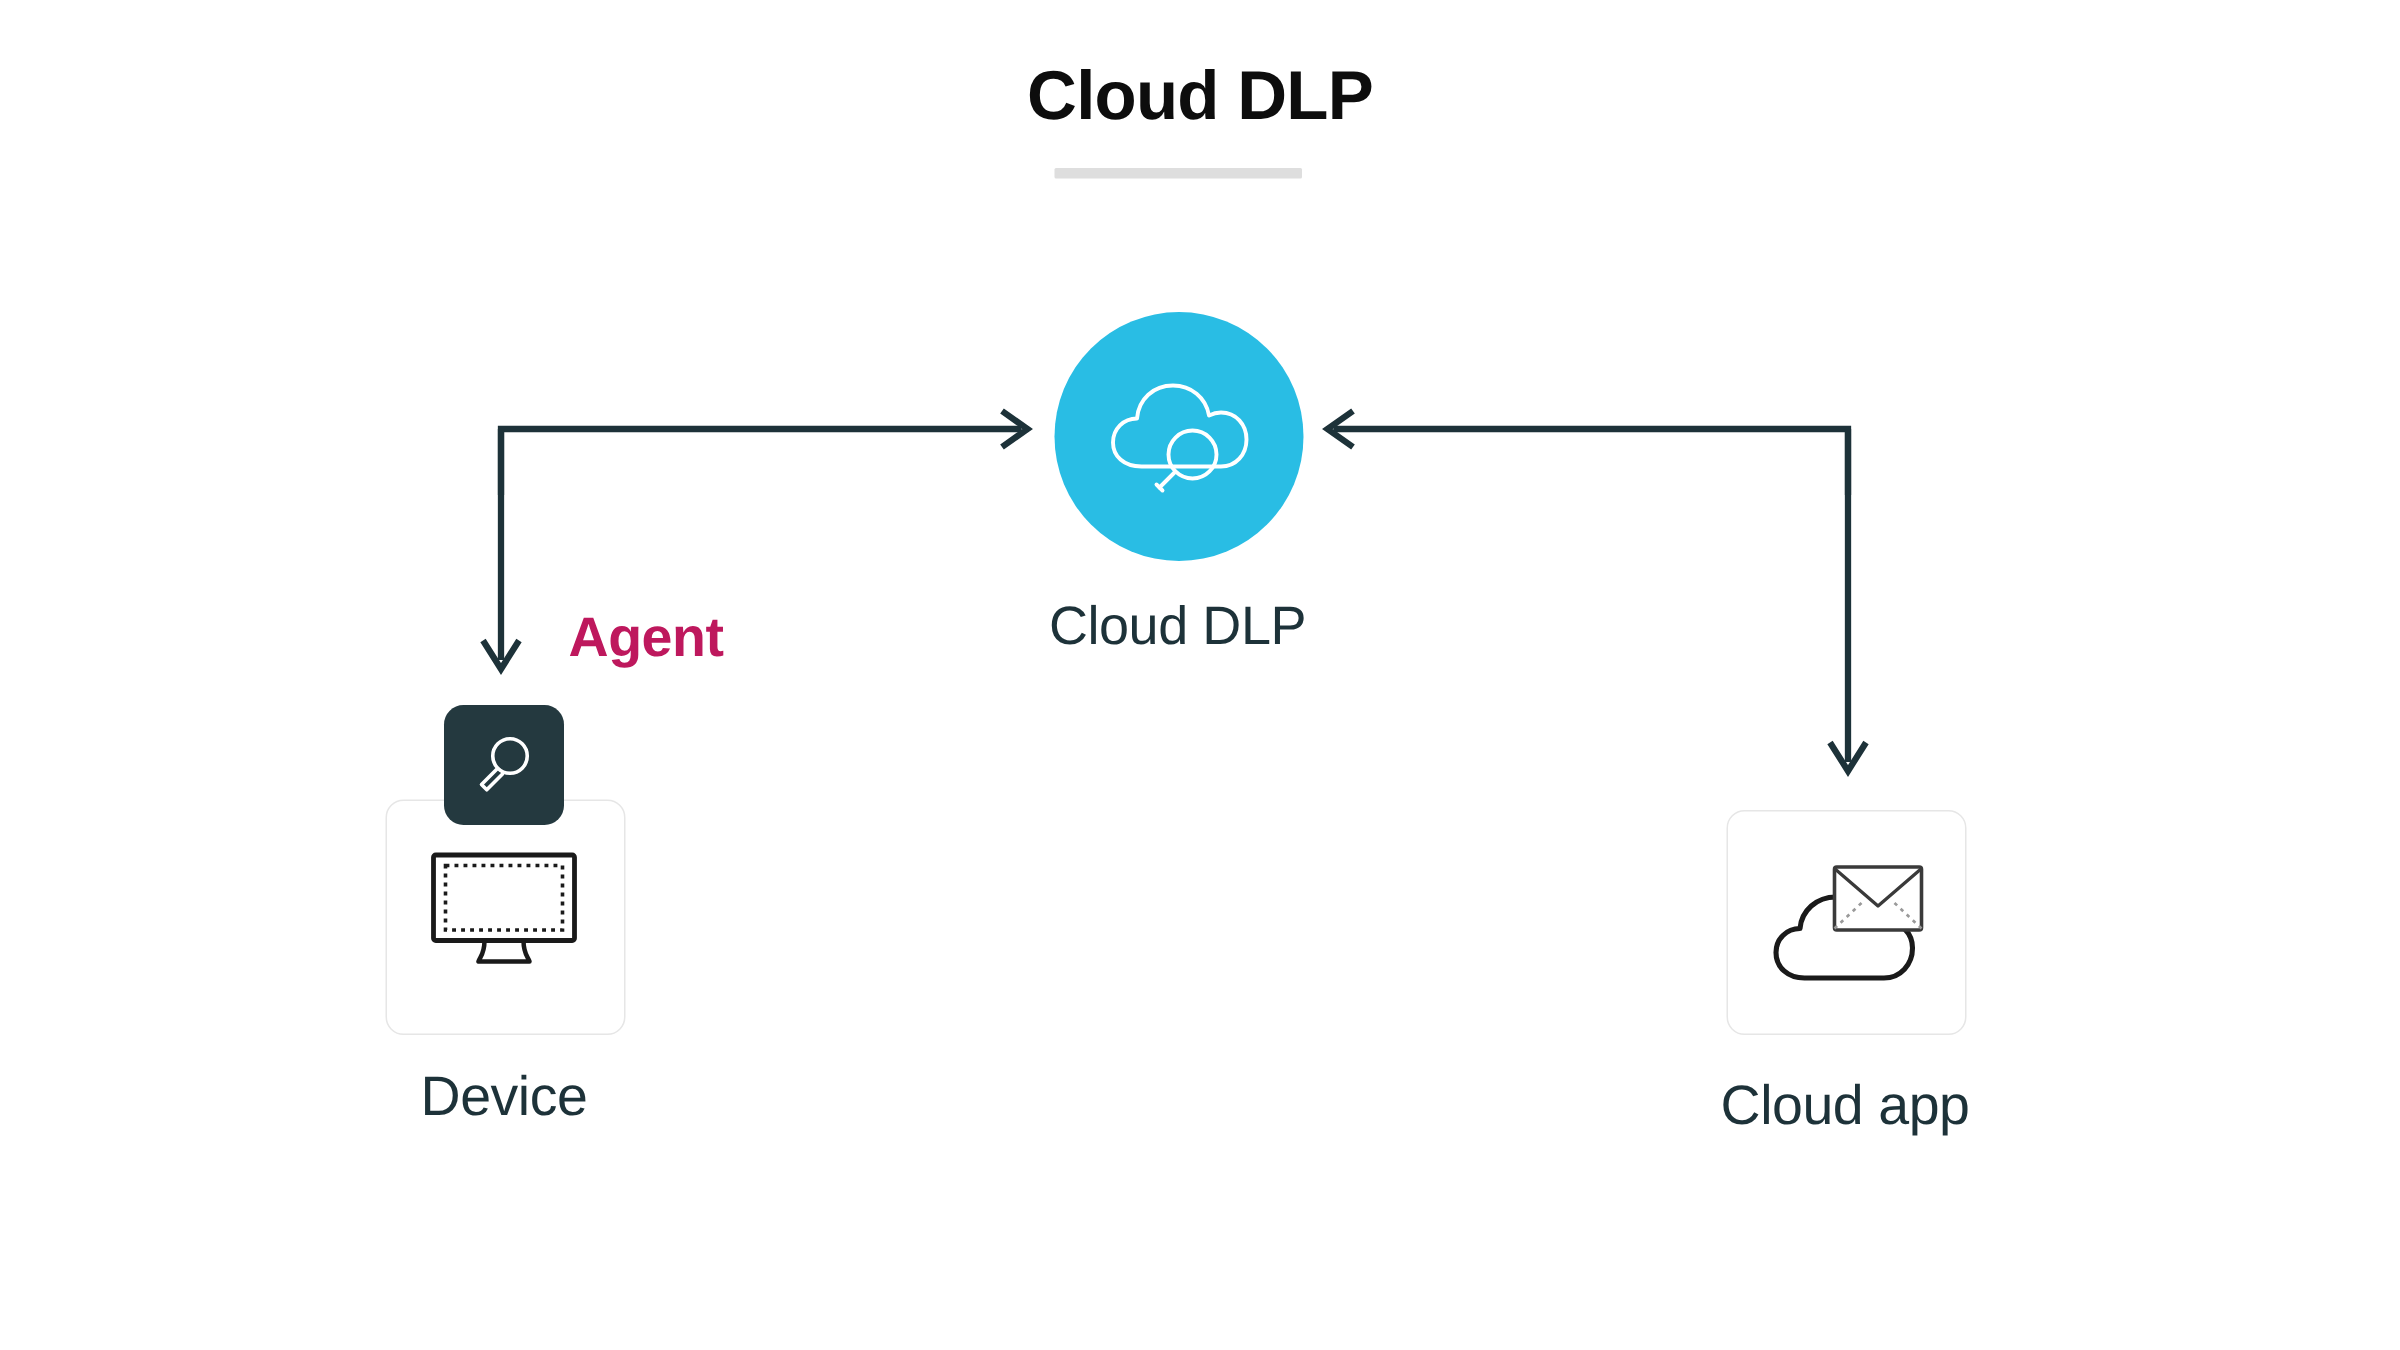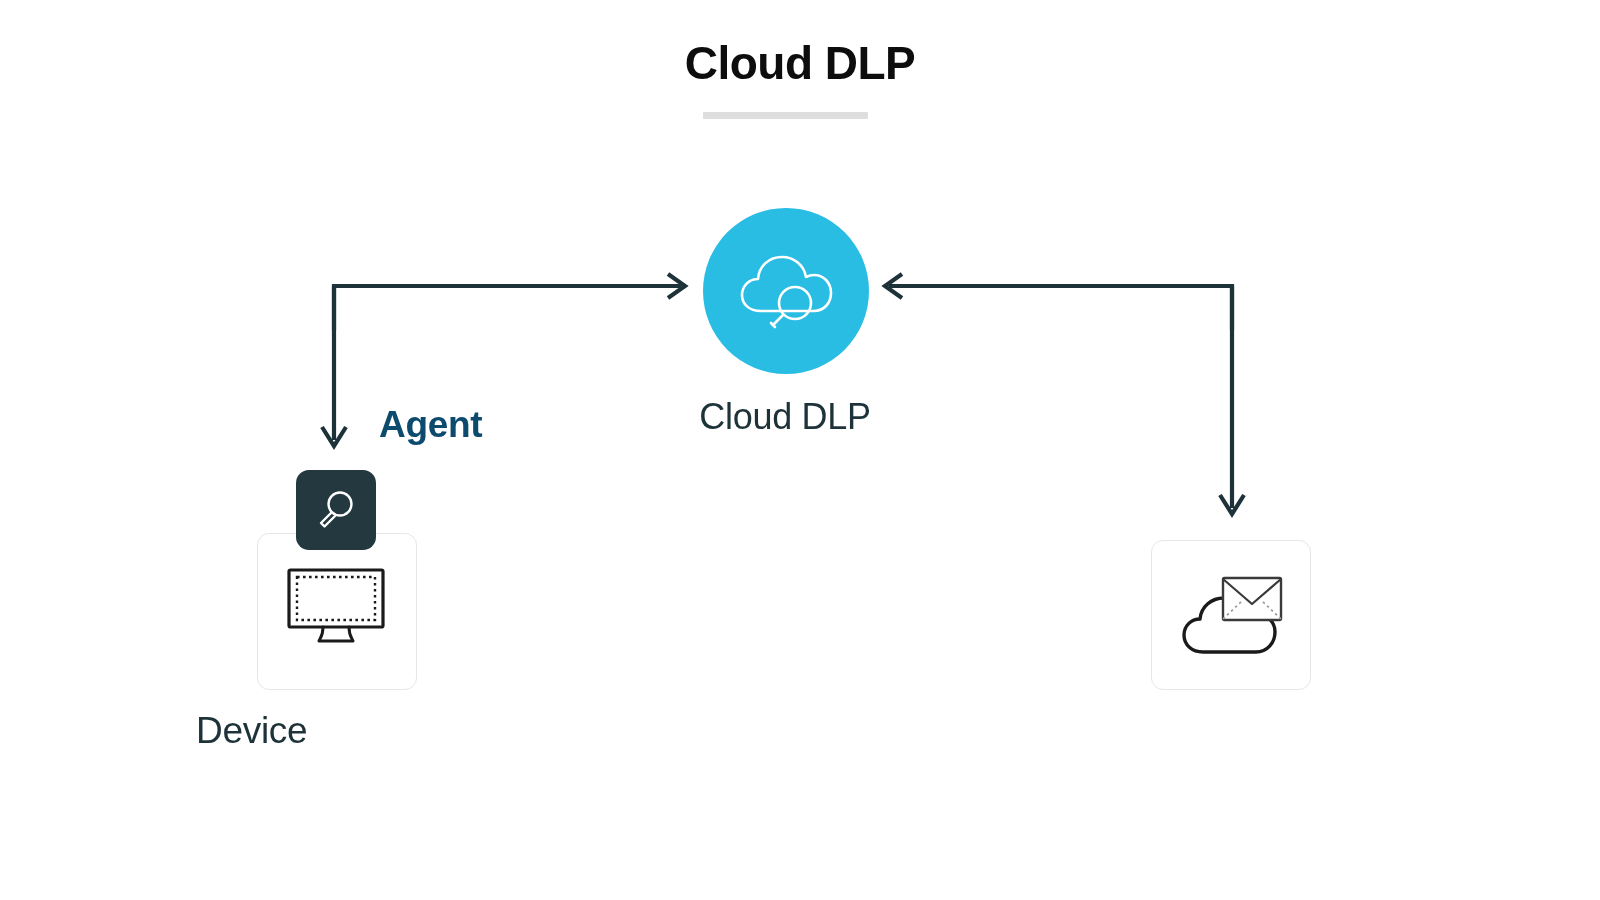--- a/index.html
+++ b/index.html
@@ -108,29 +108,29 @@
     display: flex;
     align-items: center;
     justify-content: center;
   }
   #agent-label {
     position: absolute;
     left: 379px;
     top: 404px;
     font-size: 37px;
     font-weight: bold;
-    color: #0c4a6e;
+    color: #be185d;
     letter-spacing: -0.3px;
   }
   #device-label {
     position: absolute;
     left: 196px;
     top: 710px;
     width: 280px;
-    text-align: left;
+    text-align: center;
     font-size: 37px;
     color: #1d3239;
     letter-spacing: -0.3px;
   }
 
   
   #cloudapp-card {
     position: absolute;
     left: 1151px;
     top: 540px;
@@ -237,14 +237,15 @@
              C60,32 70,40 73,50
              C75,49 78,48 81,48
              C91,48 99,56 99,66
              C99,77 91,86 80,86
              Z" fill="#ffffff" stroke="#1a1a1a" stroke-width="3.4" stroke-linejoin="round"></path>
     <rect x="47" y="12" width="58" height="42" rx="1.5" fill="#ffffff" stroke="#3a3a3a" stroke-width="2.4"></rect>
     <path d="M47,13 L76,38 L105,13" fill="none" stroke="#3a3a3a" stroke-width="2.2" stroke-linejoin="round"></path>
     <path d="M47,53 L66,35 M105,53 L86,35" fill="none" stroke="#9a9a9a" stroke-width="1.8" stroke-dasharray="2.4 3.2"></path>
   </svg>
 
+  <div id="cloudapp-label">Cloud app</div>
 
 </div>
 
 </body></html>

